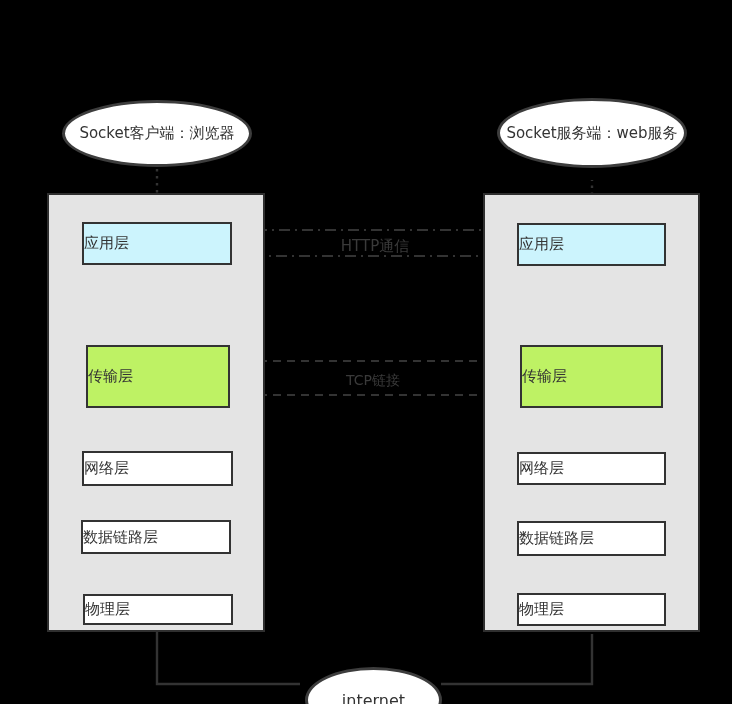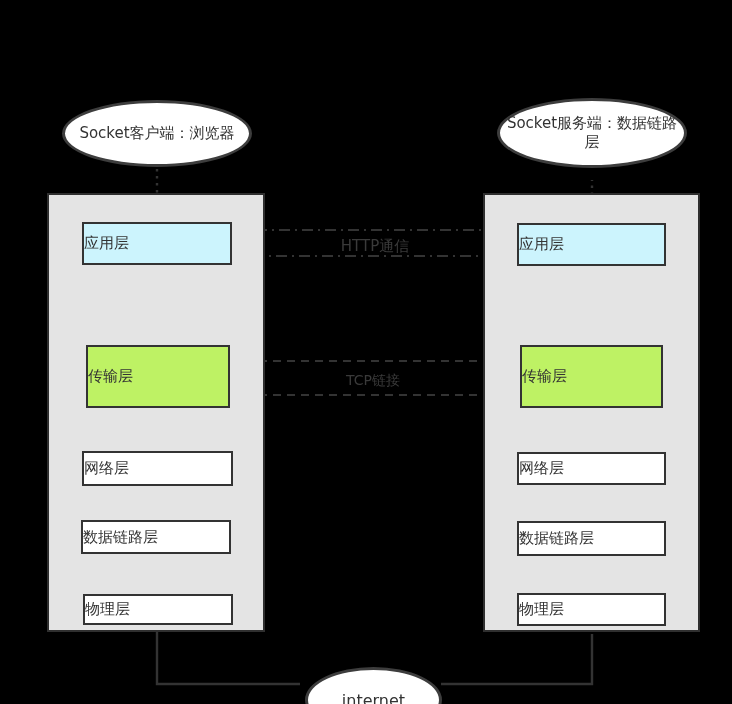--- a/index.html
+++ b/index.html
@@ -110,21 +110,21 @@
     <path d="M517,209 L241,209" stroke="#333333" stroke-width="2.2" stroke-dasharray="11 5 2 5" marker-end="url(#arrow)"></path>
 
     <path d="M231,314 L511,314" stroke="#333333" stroke-width="2.2" stroke-dasharray="8 6" marker-end="url(#arrow)"></path>
     <path d="M519,348 L239,348" stroke="#333333" stroke-width="2.2" stroke-dasharray="8 6" marker-end="url(#arrow)"></path>
   </svg>
 
   <div class="node-ellipse" style="left:62px; top:53px; width:190px; height:67px;">
     <span>Socket客户端：浏览器</span>
   </div>
   <div class="node-ellipse" style="left:497px; top:51px; width:190px; height:70px;">
-    <span>Socket服务端：数据链路层</span>
+    <span>Socket服务端：web服务</span>
   </div>
 
   <div class="container-box" style="left:47px; top:146px; width:218px; height:439px;"></div>
   <div class="container-box" style="left:483px; top:146px; width:217px; height:439px;"></div>
 
   <div class="layer-box fill-app" style="left:82px; top:175px; width:150px; height:43px;">
     <span>应用层</span>
   </div>
   <div class="layer-box fill-transport" style="left:86px; top:298px; width:144px; height:63px;">
     <span>传输层</span>

